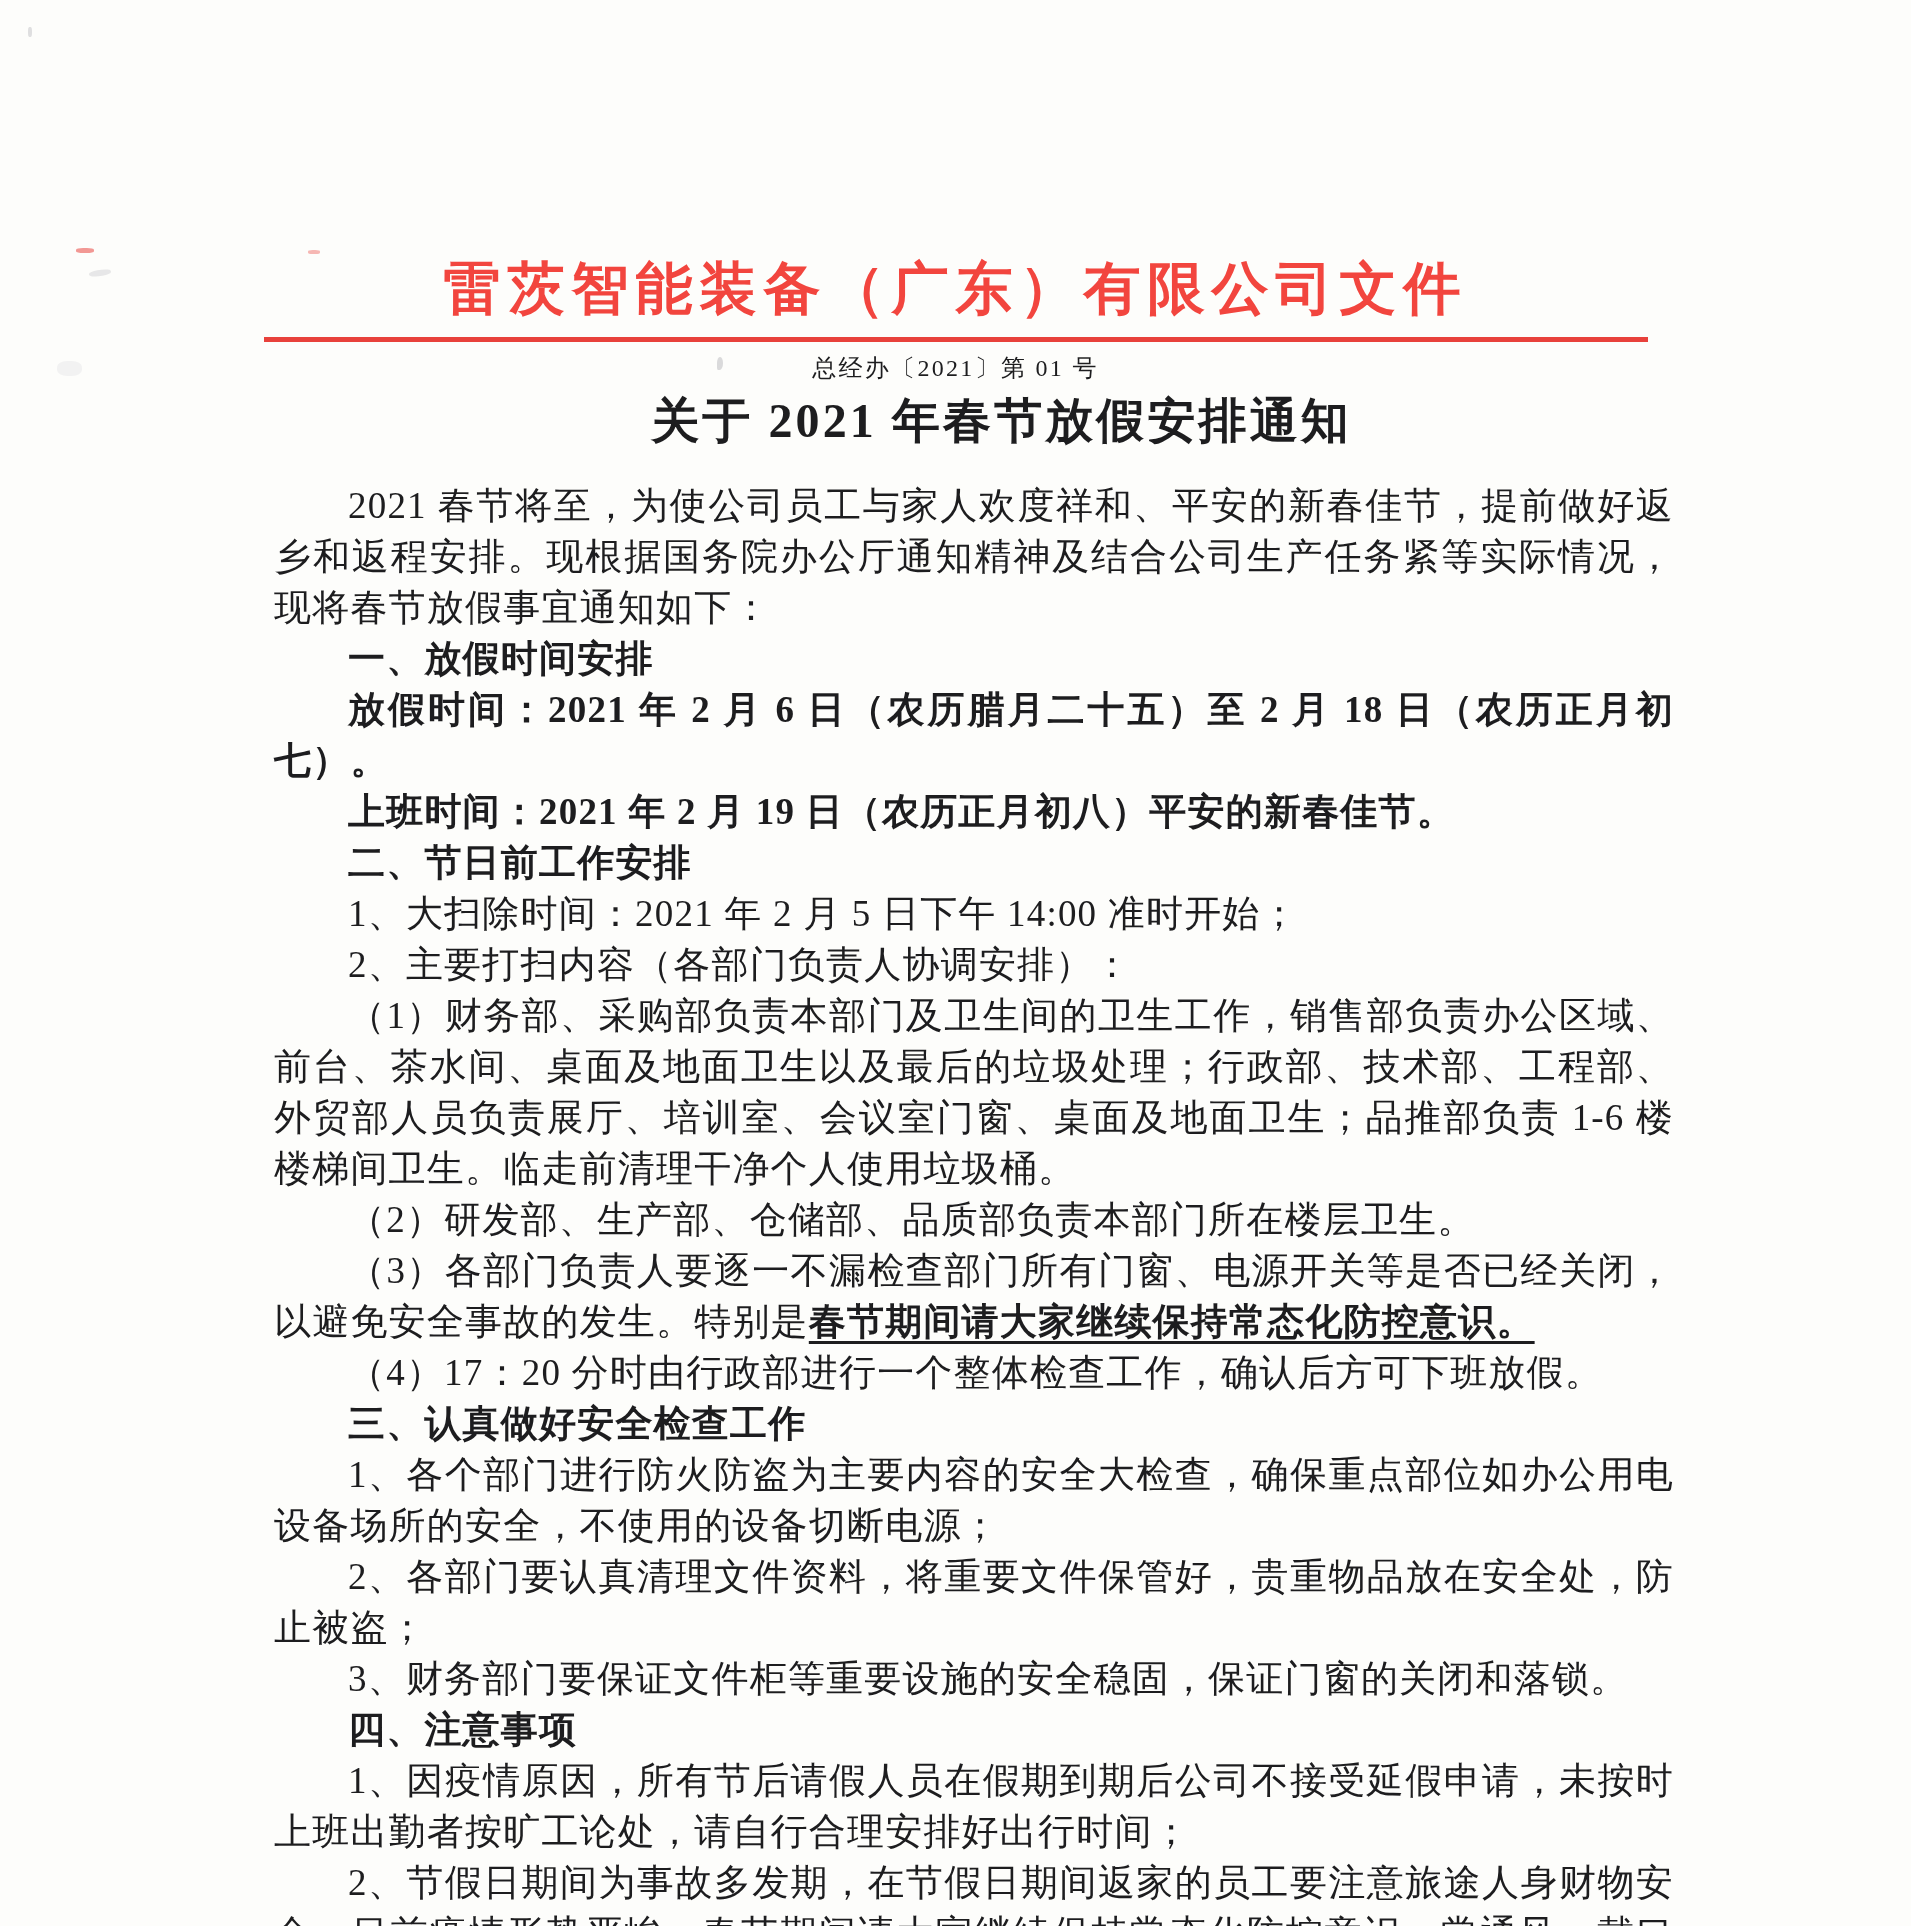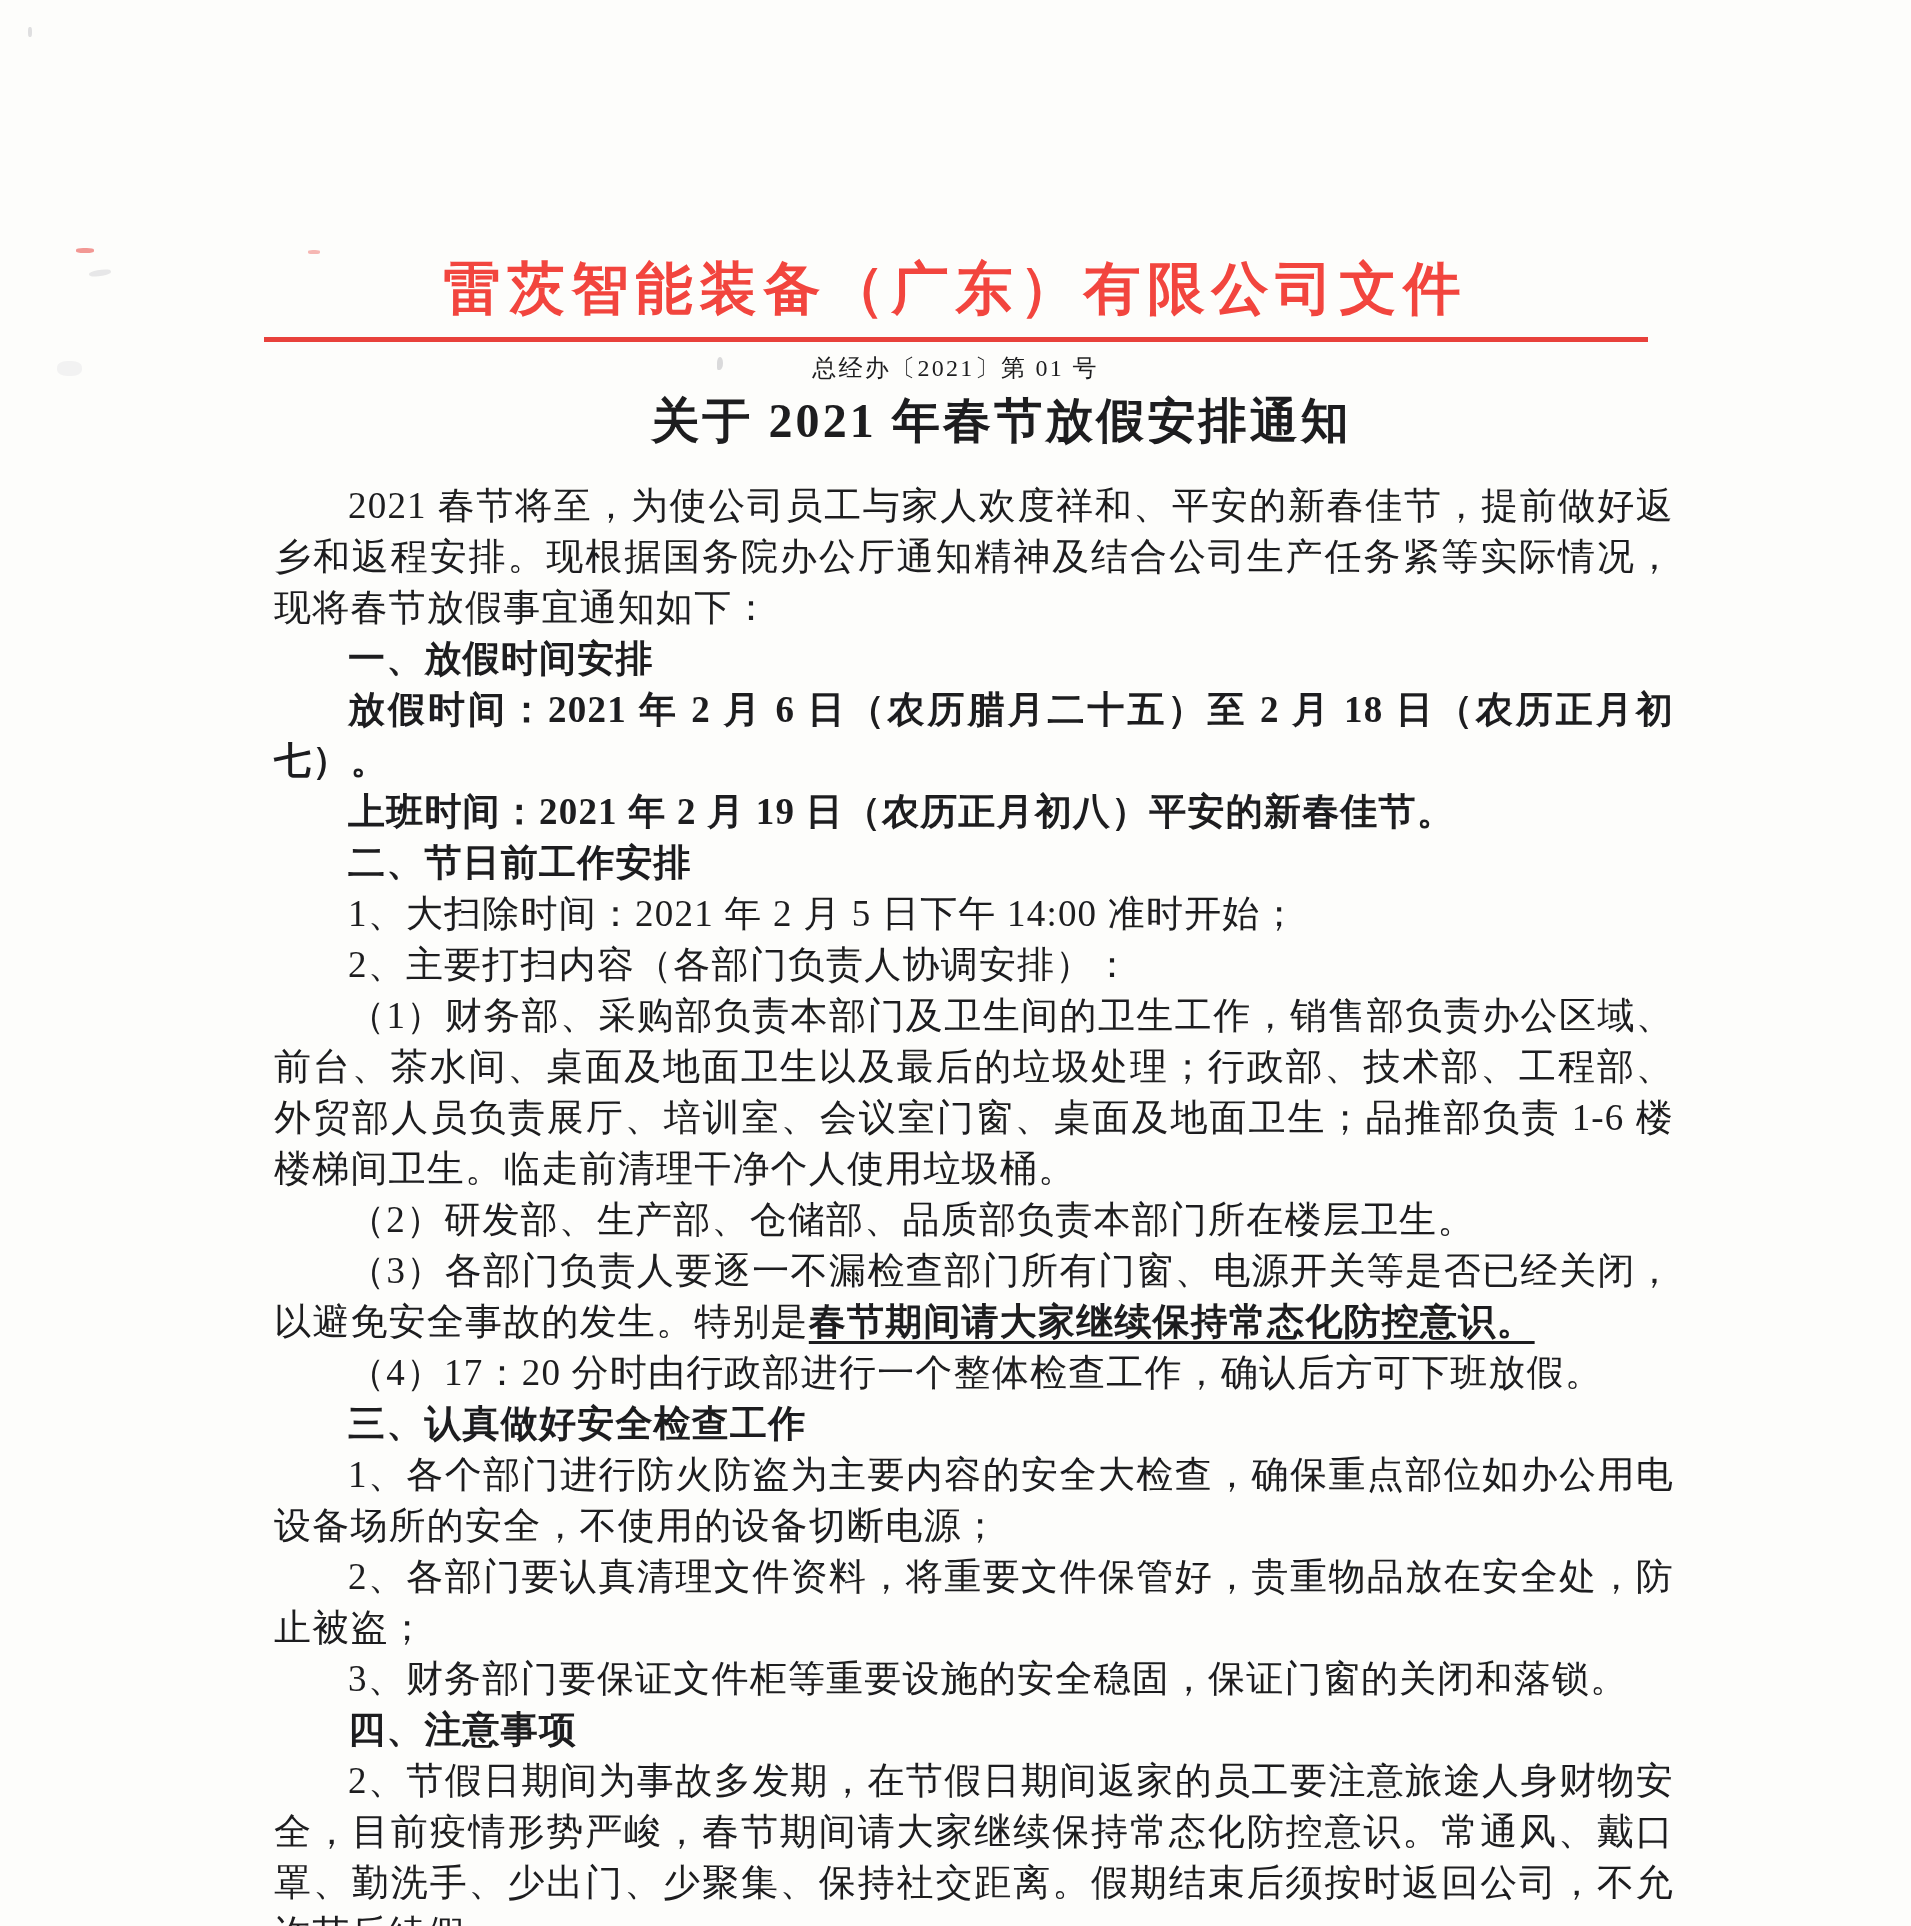--- a/index.html
+++ b/index.html
@@ -94,18 +94,19 @@
     <p class="indent">（2）研发部、生产部、仓储部、品质部负责本部门所在楼层卫生。</p>
     <p class="indent"><span>（3）各部门负责人要逐一不漏检查部门所有门窗、电源开关等是否已经关闭，以避免安全事故的发生。特别是</span><span class="bold-u">春节期间请大家继续保持常态化防控意识。</span></p>
     <p class="indent">（4）17：20 分时由行政部进行一个整体检查工作，确认后方可下班放假。</p>
 
     <p class="indent heading">三、认真做好安全检查工作</p>
     <p class="indent">1、各个部门进行防火防盗为主要内容的安全大检查，确保重点部位如办公用电设备场所的安全，不使用的设备切断电源；</p>
     <p class="indent">2、各部门要认真清理文件资料，将重要文件保管好，贵重物品放在安全处，防止被盗；</p>
     <p class="indent">3、财务部门要保证文件柜等重要设施的安全稳固，保证门窗的关闭和落锁。</p>
 
     <p class="indent heading">四、注意事项</p>
+    <p class="indent">1、因疫情原因，所有节后请假人员在假期到期后公司不接受延假申请，未按时上班出勤者按旷工论处，请自行合理安排好出行时间；</p>
     <p class="indent">2、节假日期间为事故多发期，在节假日期间返家的员工要注意旅途人身财物安全，目前疫情形势严峻，春节期间请大家继续保持常态化防控意识。常通风、戴口罩、勤洗手、少出门、少聚集、保持社交距离。假期结束后须按时返回公司，不允许节后续假。</p>
 
   </div>
 
 </div>
 
 
 </body></html>

